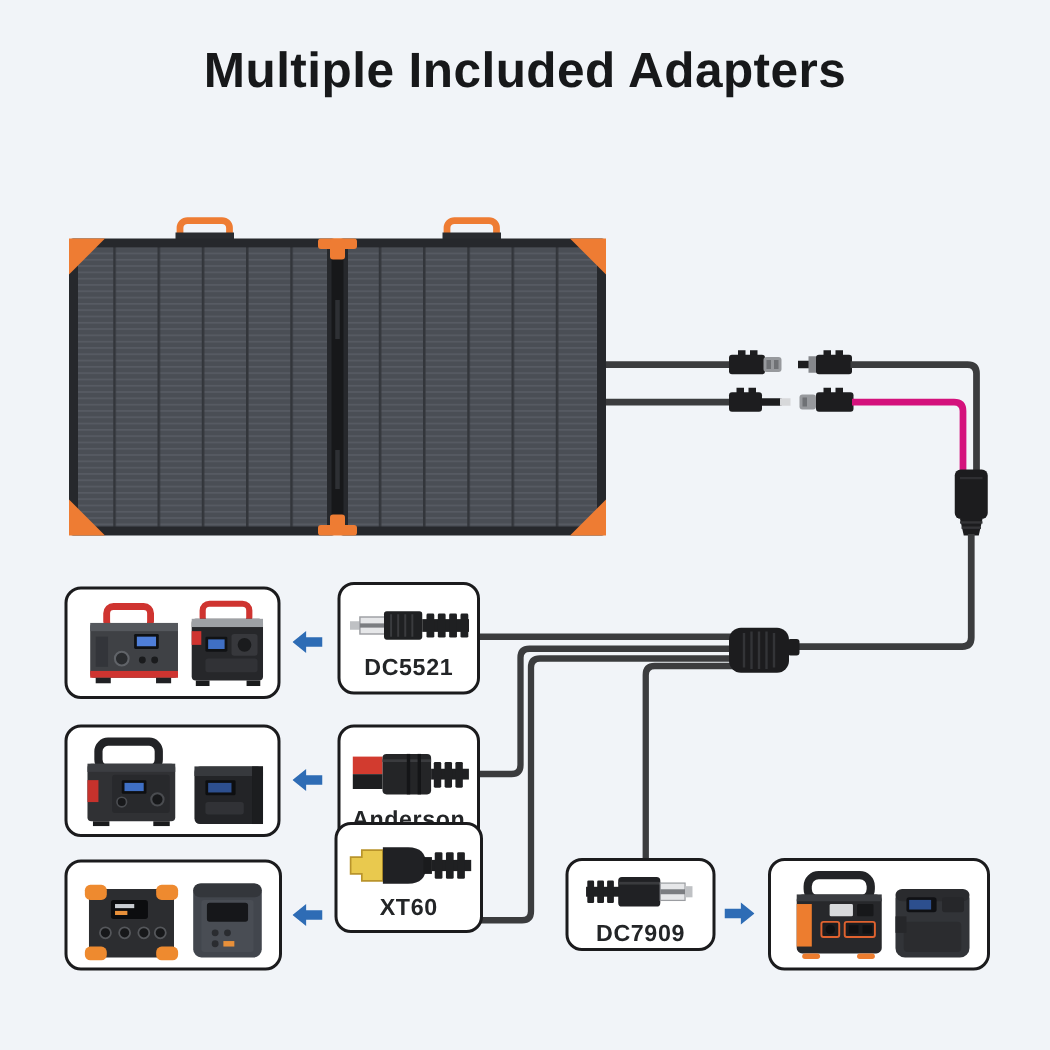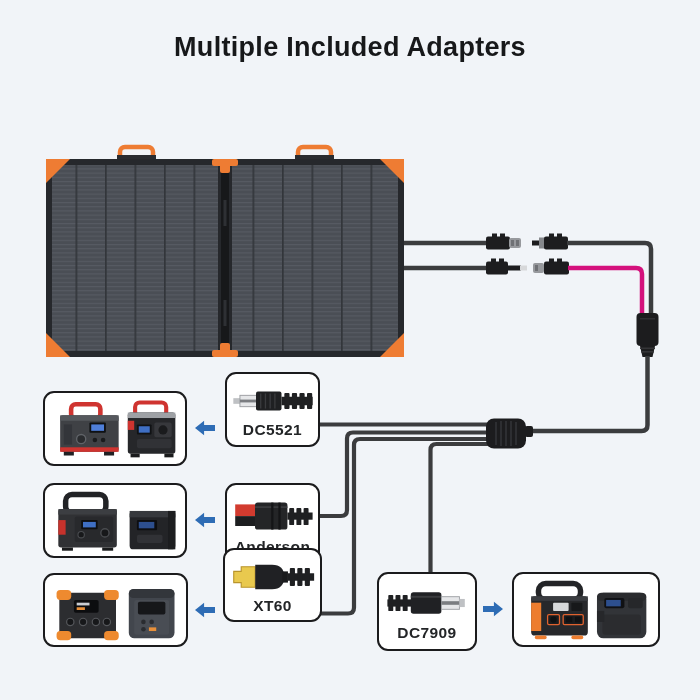--- a/index.html
+++ b/index.html
@@ -1,19 +1,19 @@
 <!DOCTYPE html>
 <html><head>
 <meta charset="utf-8">
 <style>
   html,body{margin:0;padding:0;background:#f1f4f8;}
   .stage{position:relative;width:700px;height:700px;background:#f1f4f8;overflow:hidden;
          font-family:"Liberation Sans",sans-serif;}
   .title{position:absolute;top:30px;left:0;width:700px;text-align:center;
-         font-size:27px;font-weight:700;color:#17181a;line-height:34px;letter-spacing:.3px;}
+         font-size:33px;font-weight:700;color:#17181a;line-height:34px;letter-spacing:.3px;}
   .layer{position:absolute;left:0;top:0;width:700px;height:700px;}
   .box{position:absolute;background:#ffffff;border:2px solid #1b1b1d;border-radius:11px;
        box-sizing:border-box;display:flex;flex-direction:column;align-items:center;justify-content:center;}
   .box .ill{display:block;}
   .adapter .conn{display:block;margin-top:4px;}
   .adapter .lbl{font-size:15.5px;font-weight:700;color:#232527;letter-spacing:.4px;
                 margin-top:3px;line-height:18px;}
   .arrow{position:absolute;width:22px;height:16px;}
   .arrow svg{display:block;}
 </style>
@@ -218,21 +218,21 @@
         <path d="M0,8 L10,0 L10,4.6 L22,4.6 L22,11.4 L10,11.4 L10,16 Z" fill="#2e6cb5"></path>
       </svg>
   </div>
 
   <div class="arrow" style="left:483px;top:601px">
     <svg width="20" height="16" viewBox="0 0 22 16">
         <path d="M22,8 L12,0 L12,4.6 L0,4.6 L0,11.4 L12,11.4 L12,16 Z" fill="#2e6cb5"></path>
       </svg>
   </div>
 
-  <div class="box adapter" style="left:225px;top:372px;width:95px;height:75px">
+  <div class="box adapter" style="left:225px;top:388px;width:95px;height:75px">
     <svg class="conn" width="84" height="34" viewBox="0 0 88 36">
       <rect x="2" y="15" width="9" height="6" fill="#bfc1c4"></rect>
       <rect x="9" y="12" width="18" height="12" fill="#e6e7e9" stroke="#9b9da1" stroke-width="1"></rect>
       <rect x="9" y="16.5" width="18" height="3" fill="#7b7d81"></rect>
       <rect x="26" y="8" width="27" height="20" rx="2" fill="#1f2022"></rect>
       <g stroke="#3a3b3e" stroke-width="1.4">
         <line x1="31" y1="10" x2="31" y2="26"></line>
           <line x1="36" y1="10" x2="36" y2="26"></line>
         <line x1="41" y1="10" x2="41" y2="26"></line>
           <line x1="46" y1="10" x2="46" y2="26"></line>
@@ -268,21 +268,21 @@
       <path d="M27,5 L45,5 Q58,5 58,18 Q58,31 45,31 L27,31 Z" fill="#202124"></path>
       <rect x="56" y="12" width="6" height="12" fill="#1a1b1d"></rect>
       <rect x="62" y="14" width="28" height="8" fill="#1f2022"></rect>
       <rect x="64" y="8.5" width="5.5" height="19" rx="1" fill="#1f2022"></rect>
       <rect x="72" y="8.5" width="5.5" height="19" rx="1" fill="#1f2022"></rect>
       <rect x="80" y="8.5" width="5.5" height="19" rx="1" fill="#1f2022"></rect>
     </svg>
     <div class="lbl">XT60</div>
   </div>
 
-  <div class="box adapter" style="left:377px;top:572px;width:100px;height:79px">
+  <div class="box adapter" style="left:377px;top:572px;width:100px;height:62px">
     <svg class="conn" width="86" height="36" viewBox="0 0 92 40">
       <rect x="2" y="16" width="28" height="8" fill="#1f2022"></rect>
       <rect x="3" y="11" width="5.5" height="18" rx="1" fill="#1f2022"></rect>
       <rect x="11" y="11" width="5.5" height="18" rx="1" fill="#1f2022"></rect>
       <rect x="19" y="11" width="5.5" height="18" rx="1" fill="#1f2022"></rect>
       <rect x="28" y="8" width="34" height="24" rx="3" fill="#202124"></rect>
       <rect x="28" y="12" width="34" height="2.2" fill="#3a3b3e"></rect>
       <rect x="62" y="13" width="20" height="14" fill="#e6e7e9" stroke="#9b9da1" stroke-width="1"></rect>
       <rect x="62" y="18" width="20" height="4" fill="#7b7d81"></rect>
       <rect x="82" y="15.5" width="6" height="9" fill="#bfc1c4"></rect>

